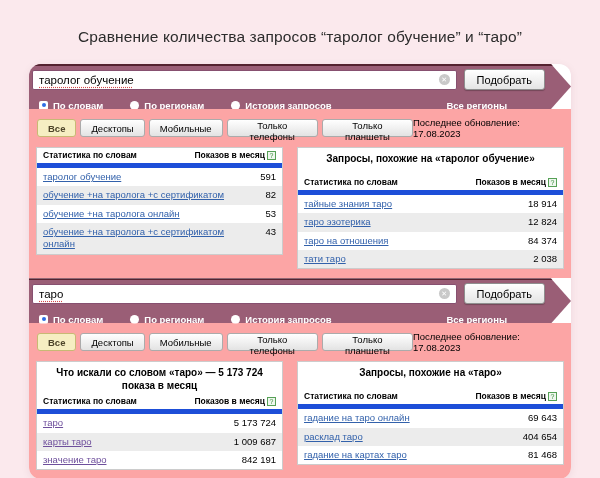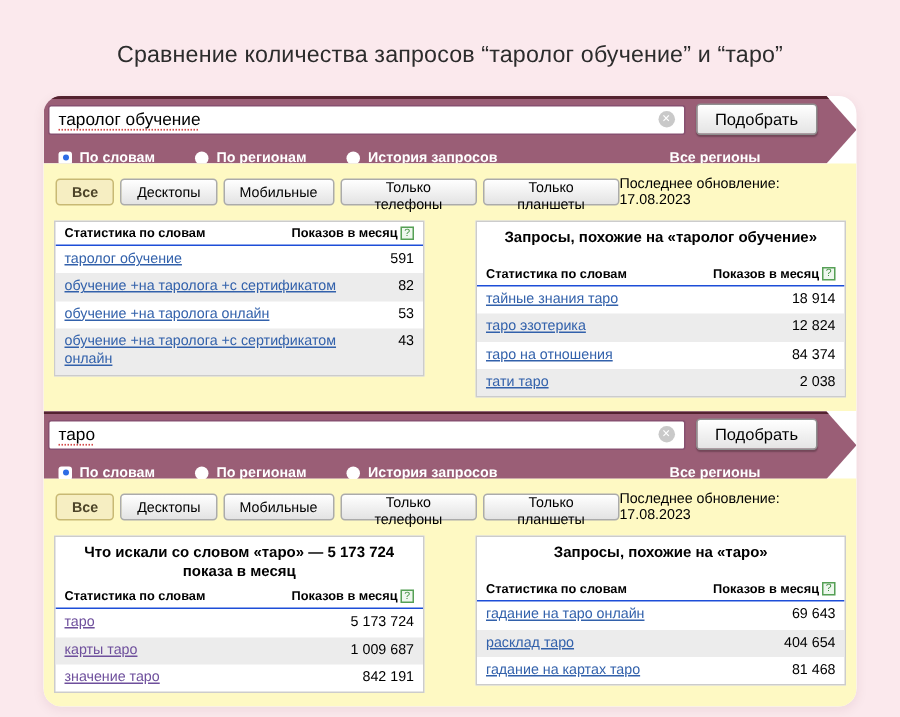--- a/index.html
+++ b/index.html
@@ -62,47 +62,47 @@
   .nav-tab.sel .radio {
     border-radius: 2px; position: relative;
   }
   .nav-tab.sel .radio::after {
     content: ""; position: absolute; left: 2.5px; top: 2.5px;
     width: 4px; height: 4px; border-radius: 50%; background: #2e6de5;
   }
   .nav-label, .region { color: #fff; font-size: 9.5px; font-weight: bold; }
   .region { cursor: pointer; }
   
-  .content { padding: 6px 7px 9px; background: #fef9c3; }
+  .content { padding: 6px 7px 9px; background: #fca5a5; }
   .device-row {
     display: flex; align-items: center; justify-content: space-between;
     padding: 2px 1px 8px;
   }
   .device-tabs { display: flex; gap: 4px; }
   .device-tab {
     height: 18px; padding: 0 10px; font-size: 9.5px; color: #000;
     font-family: "Liberation Sans", sans-serif;
     background: linear-gradient(#ffffff, #e3e3e3);
     border: 1px solid #ababab; border-radius: 3px; cursor: pointer;
   }
   .device-tab.sel {
     background: #f6eec2; border-color: #c8b974; color: #4d4429; font-weight: bold;
   }
   .last-update { font-size: 9.5px; color: #000; }
   .tables { display: flex; gap: 14px; align-items: flex-start; }
   .tbl { border: 1px solid #cccccc; background: #fff; overflow: hidden; }
   .tbl.left { flex: 0 0 247px; }
-  .tbl:not(.left) { flex: 1; margin-left: 20px; }
+  .tbl:not(.left) { flex: 1; }
   .tbl-title {
     min-height: 27px; padding: 5px 10px 2px; font-size: 10px; font-weight: bold;
     color: #000; text-align: center; line-height: 1.25;
   }
   .tbl-head {
     display: flex; align-items: center; justify-content: space-between;
-    padding: 2px 6px 3px; border-bottom: 1px solid #1d4ed8;
+    padding: 2px 6px 3px; border-bottom: 5px solid #1d4ed8;
   }
   .tbl-head .col1, .col2-label { font-size: 8.5px; font-weight: bold; color: #000; }
   .col2 { display: inline-flex; align-items: center; gap: 2px; }
   .help {
     width: 9px; height: 9px; border: 1px solid #56a056; background: #eef7ee;
     color: #3c8c3c; font-size: 7px; line-height: 8px; text-align: center;
     cursor: pointer; flex: 0 0 auto;
   }
   .tbl-row {
     display: flex; align-items: flex-start; justify-content: space-between;

